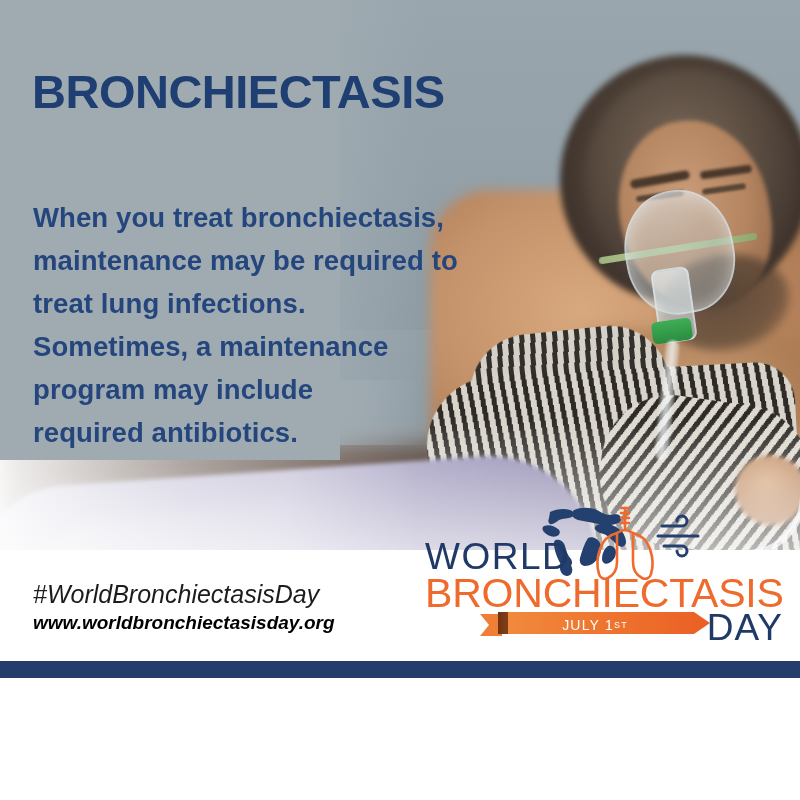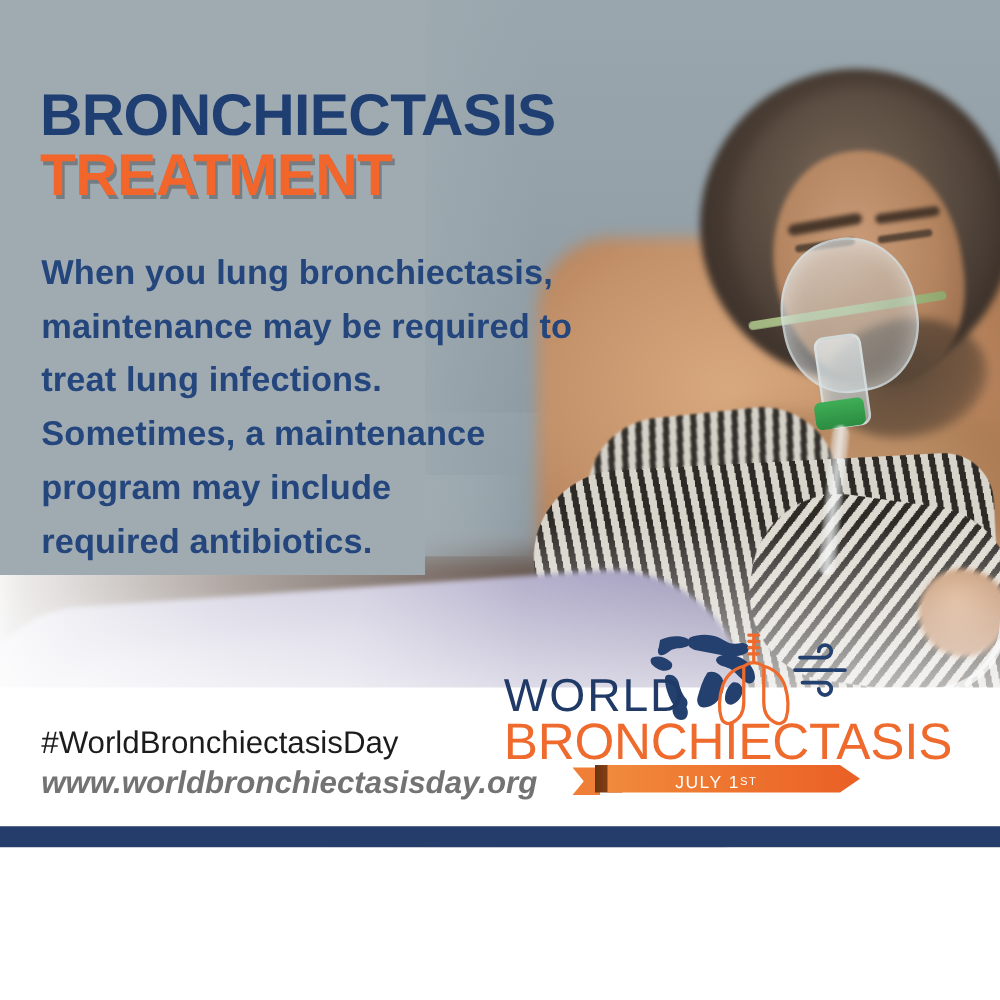--- a/index.html
+++ b/index.html
@@ -203,29 +203,29 @@
   .body-copy div{white-space:nowrap;}
 
   
   .footer{
     position:absolute;left:0;bottom:0;width:800px;height:128px;background:#ffffff;
   }
   .footer-bar{
     position:absolute;left:0;bottom:0;width:800px;height:17px;background:#253d6b;
   }
   .hashtag{
-    position:absolute;left:33px;top:30px;font-size:25px;color:#1c1c1c;font-weight:normal;
+    position:absolute;left:33px;top:30px;font-size:25px;color:#1c1c1c;font-weight:normal;font-style:italic;
   }
   .site{
-    position:absolute;left:33px;top:62px;font-size:25px;color:#737373;
+    position:absolute;left:33px;top:62px;font-size:19px;color:#000000;
     font-weight:bold;font-style:italic;
   }
 
   
-  .logo{position:absolute;left:403px;bottom:18px;width:360px;height:150px;}
+  .logo{position:absolute;left:425px;bottom:18px;width:360px;height:150px;}
   .logo-world{
     position:absolute;left:0;top:26px;font-size:37px;color:#203a68;
     letter-spacing:1.5px;font-weight:normal;
   }
   .logo-bronch{
     position:absolute;left:0;top:60px;font-size:41px;color:#ef6a2d;
     letter-spacing:-.2px;font-weight:normal;
   }
   .logo-day{
     position:absolute;right:2px;top:97px;font-size:37px;color:#203a68;
@@ -281,25 +281,24 @@
     <div class="blanket-fold2"></div>
 
     <div class="fade-bottom"></div>
     <div class="fade-left"></div>
     <div class="left-panel"></div>
     <div class="left-panel2"></div>
   </div>
 
   <div class="headline">
     <span class="h-line1">BRONCHIECTASIS</span>
-    <span class="h-line2">TREATMENT</span>
   </div>
 
   <div class="body-copy">
-    <div>When you lung bronchiectasis,</div>
+    <div>When you treat bronchiectasis,</div>
     <div>maintenance may be required to</div>
     <div>treat lung infections.</div>
     <div>Sometimes, a maintenance</div>
     <div>program may include</div>
     <div>required antibiotics.</div>
   </div>
 
   <div class="footer">
     <div class="hashtag">#WorldBronchiectasisDay</div>
     <div class="site">www.worldbronchiectasisday.org</div>
@@ -333,20 +332,21 @@
         <g fill="none" stroke="#23406f" stroke-width="3" stroke-linecap="round">
           <path d="M132 30h20a5 5 0 1 0-5-5"></path>
           <path d="M128 40h30"></path>
           <path d="M134 50h18a5 5 0 1 1-5 5"></path>
           <path d="M160 40h8"></path>
         </g>
       </svg>
 
       <div class="logo-world">WORLD</div>
       <div class="logo-bronch">BRONCHIECTASIS</div>
+      <div class="logo-day">DAY</div>
 
       <div class="ribbon">
         <svg viewBox="0 0 230 30" width="230" height="30">
           <defs>
             <linearGradient id="rg" x1="0" y1="0" x2="1" y2="0">
               <stop offset="0%" stop-color="#f08a3c"></stop>
               <stop offset="35%" stop-color="#ef7a32"></stop>
               <stop offset="100%" stop-color="#ea5f25"></stop>
             </linearGradient>
             <linearGradient id="rgd" x1="0" y1="0" x2="1" y2="0">

